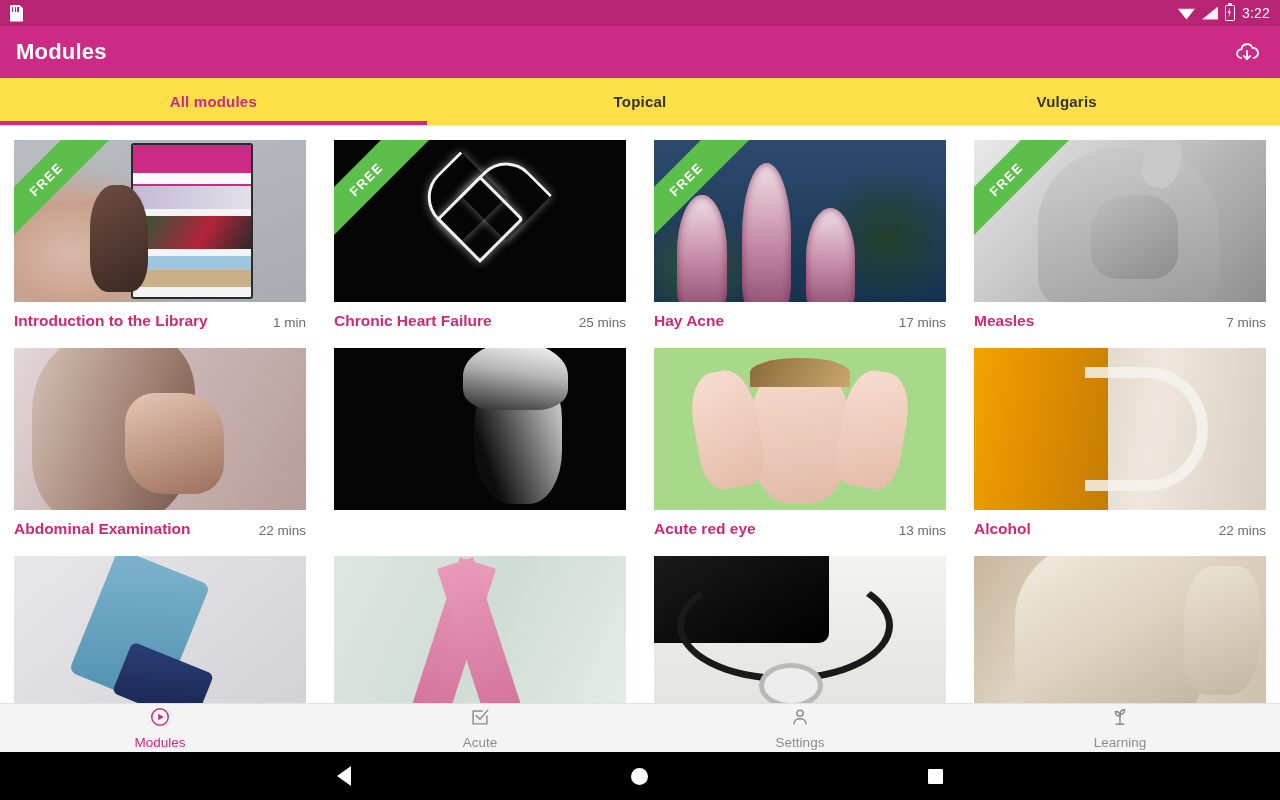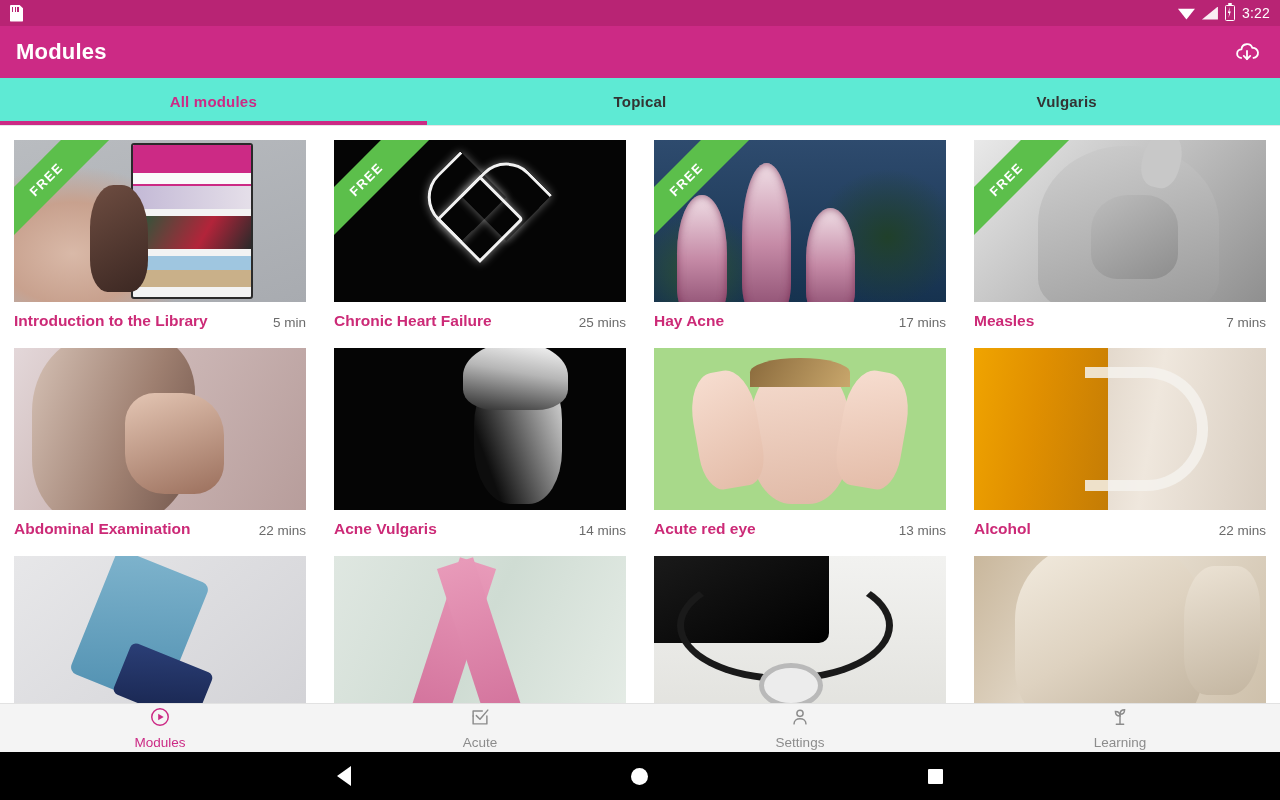--- a/index.html
+++ b/index.html
@@ -66,21 +66,21 @@
   .appbar-title {
     color: #ffffff; font-size: 22px; font-weight: bold; letter-spacing: .2px;
   }
   .appbar-action { margin-left: auto; width: 34px; height: 34px;
     display: flex; align-items: center; justify-content: center; cursor: pointer; }
 
   
   .tabbar {
     position: absolute; top: 78px; left: 0;
     width: 1280px; height: 48px;
-    background: #5eead4;
+    background: #fde047;
     display: flex;
     border-bottom: 1px solid #e6e6e6;
   }
   .tab {
     flex: 1; display: flex; align-items: center; justify-content: center;
     font-size: 15px; font-weight: bold; color: #333333;
     position: relative; cursor: pointer; letter-spacing: .2px;
   }
   .tab.active { color: #cc2a85; }
   .tab.active::after {
@@ -371,21 +371,21 @@
               <div class="thumbhand"></div>
             </div>
             <div class="ribbon">
               <div class="band">
                 <span>FREE</span>
               </div>
             </div>
           </div>
           <div class="card-meta">
             <span class="card-title">Introduction to the Library</span>
-            <span class="card-dur">5 min</span>
+            <span class="card-dur">1 min</span>
           </div>
         </div>
         <div class="card">
           <div class="thumb">
             <div class="art art-heart">
               <div class="hshape"></div>
             </div>
             <div class="ribbon">
               <div class="band">
                 <span>FREE</span>
@@ -445,24 +445,20 @@
             <span class="card-title">Abdominal Examination</span>
             <span class="card-dur">22 mins</span>
           </div>
         </div>
         <div class="card">
           <div class="thumb">
             <div class="art art-acne">
               <div class="face"></div>
               <div class="hair"></div>
             </div>
-          </div>
-          <div class="card-meta">
-            <span class="card-title">Acne Vulgaris</span>
-            <span class="card-dur">14 mins</span>
           </div>
         </div>
         <div class="card">
           <div class="thumb">
             <div class="art art-eye">
               <div class="head"></div>
               <div class="hairband"></div>
               <div class="handL"></div>
               <div class="handR"></div>
             </div>

